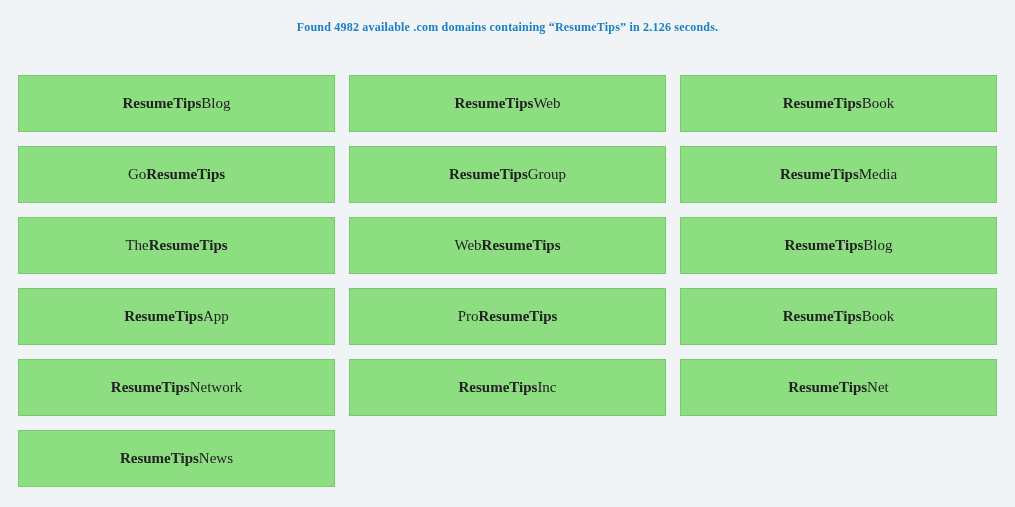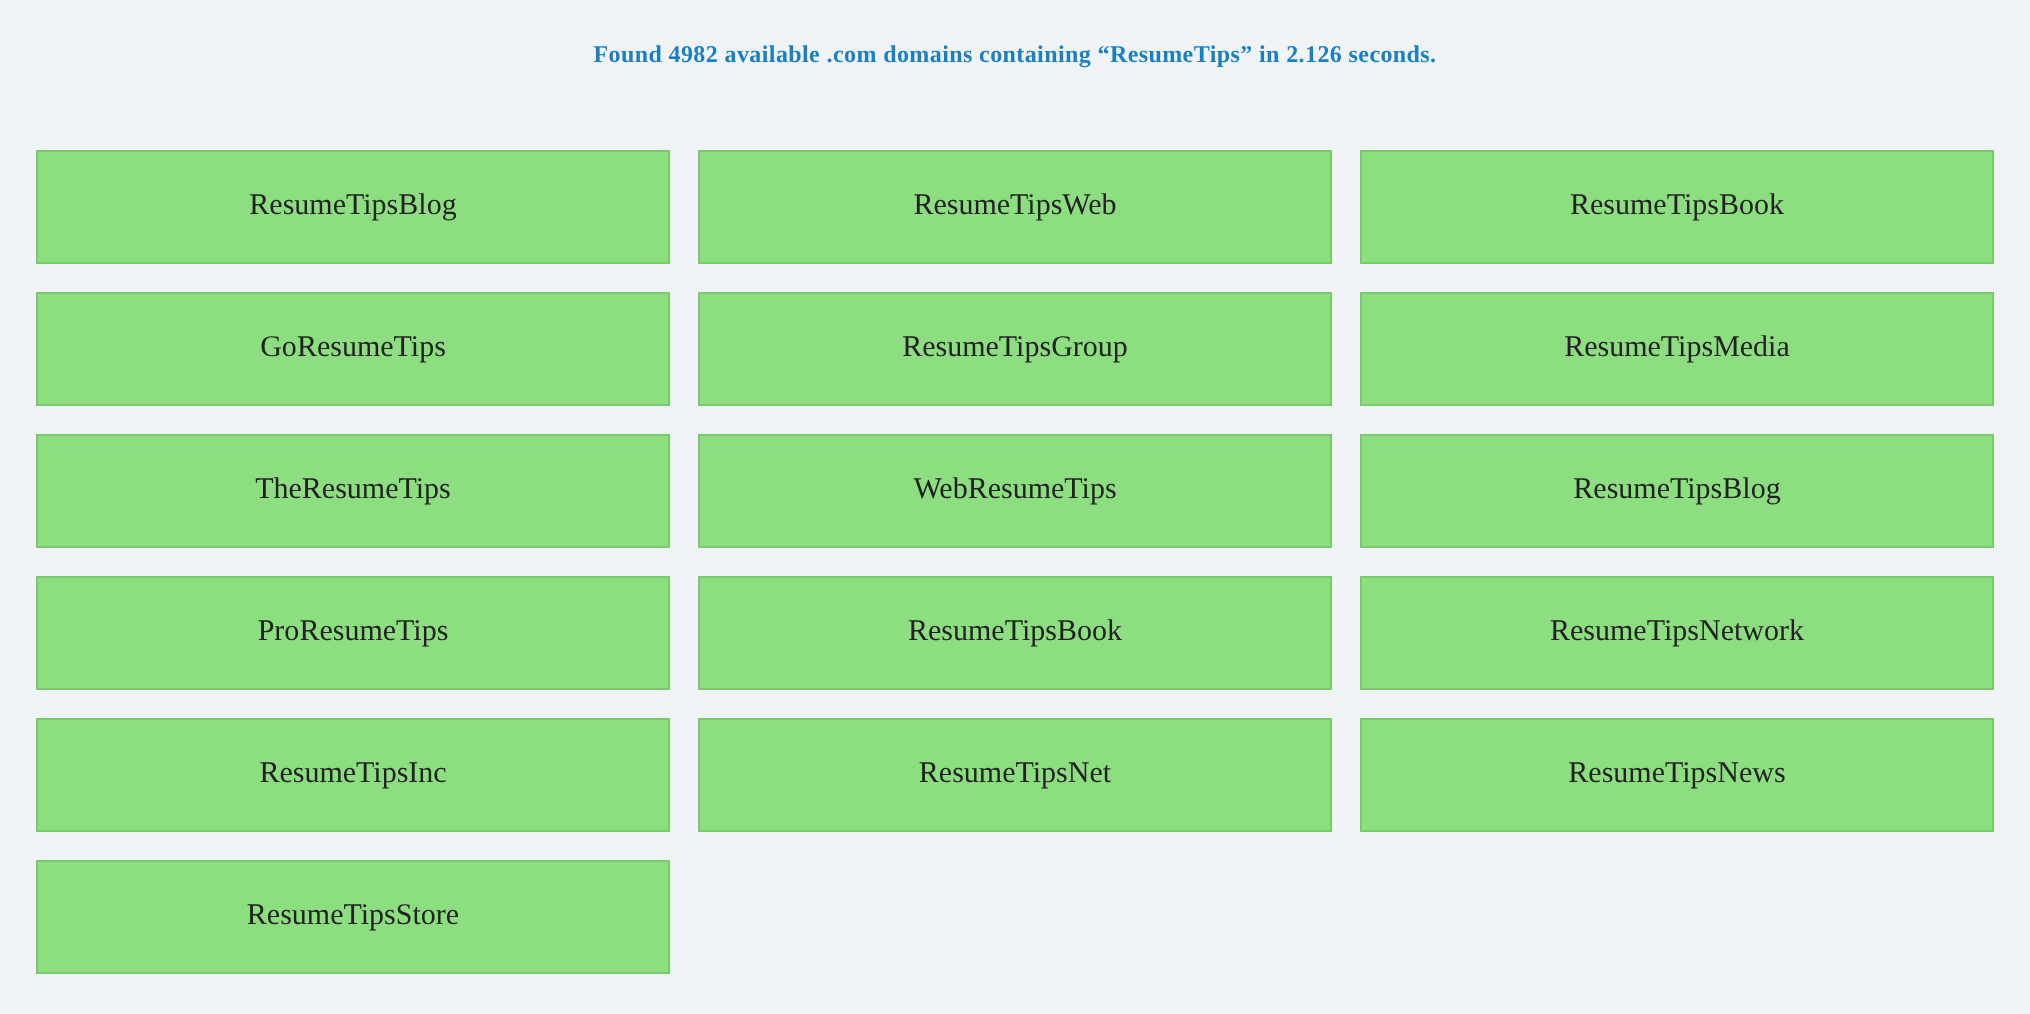--- a/index.html
+++ b/index.html
@@ -31,41 +31,41 @@
       background-color: #8dde81;
       border: 1px solid #7ac96f;
       padding: 19px 10px;
       text-align: center;
       font-size: 15px;
       color: #222;
       cursor: pointer;
       font-family: Georgia, 'Times New Roman', serif;
     }
     .domain-card .normal {
-      font-weight: normal;
+      font-weight: bold;
     }
     .domain-card .bold {
       font-weight: normal;
     }
   </style>
 </head>
 <body>
 
 <div class="heading">Found 4982 available .com domains containing “ResumeTips” in 2.126 seconds.</div>
 
 <div class="grid">
     <div class="domain-card"><span class="normal">ResumeTips</span><span class="bold">Blog</span></div>
     <div class="domain-card"><span class="normal">ResumeTips</span><span class="bold">Web</span></div>
     <div class="domain-card"><span class="normal">ResumeTips</span><span class="bold">Book</span></div>
     <div class="domain-card"><span class="bold">Go</span><span class="normal">ResumeTips</span></div>
     <div class="domain-card"><span class="normal">ResumeTips</span><span class="bold">Group</span></div>
     <div class="domain-card"><span class="normal">ResumeTips</span><span class="bold">Media</span></div>
     <div class="domain-card"><span class="bold">The</span><span class="normal">ResumeTips</span></div>
     <div class="domain-card"><span class="bold">Web</span><span class="normal">ResumeTips</span></div>
     <div class="domain-card"><span class="normal">ResumeTips</span><span class="bold">Blog</span></div>
+    <div class="domain-card"><span class="normal">ResumeTips</span><span class="bold">App</span></div>
     <div class="domain-card"><span class="bold">Pro</span><span class="normal">ResumeTips</span></div>
     <div class="domain-card"><span class="normal">ResumeTips</span><span class="bold">Book</span></div>
     <div class="domain-card"><span class="normal">ResumeTips</span><span class="bold">Network</span></div>
     <div class="domain-card"><span class="normal">ResumeTips</span><span class="bold">Inc</span></div>
     <div class="domain-card"><span class="normal">ResumeTips</span><span class="bold">Net</span></div>
     <div class="domain-card"><span class="normal">ResumeTips</span><span class="bold">News</span></div>
-    <div class="domain-card"><span class="normal">ResumeTips</span><span class="bold">Store</span></div>
   </div>
 
 </body></html>

